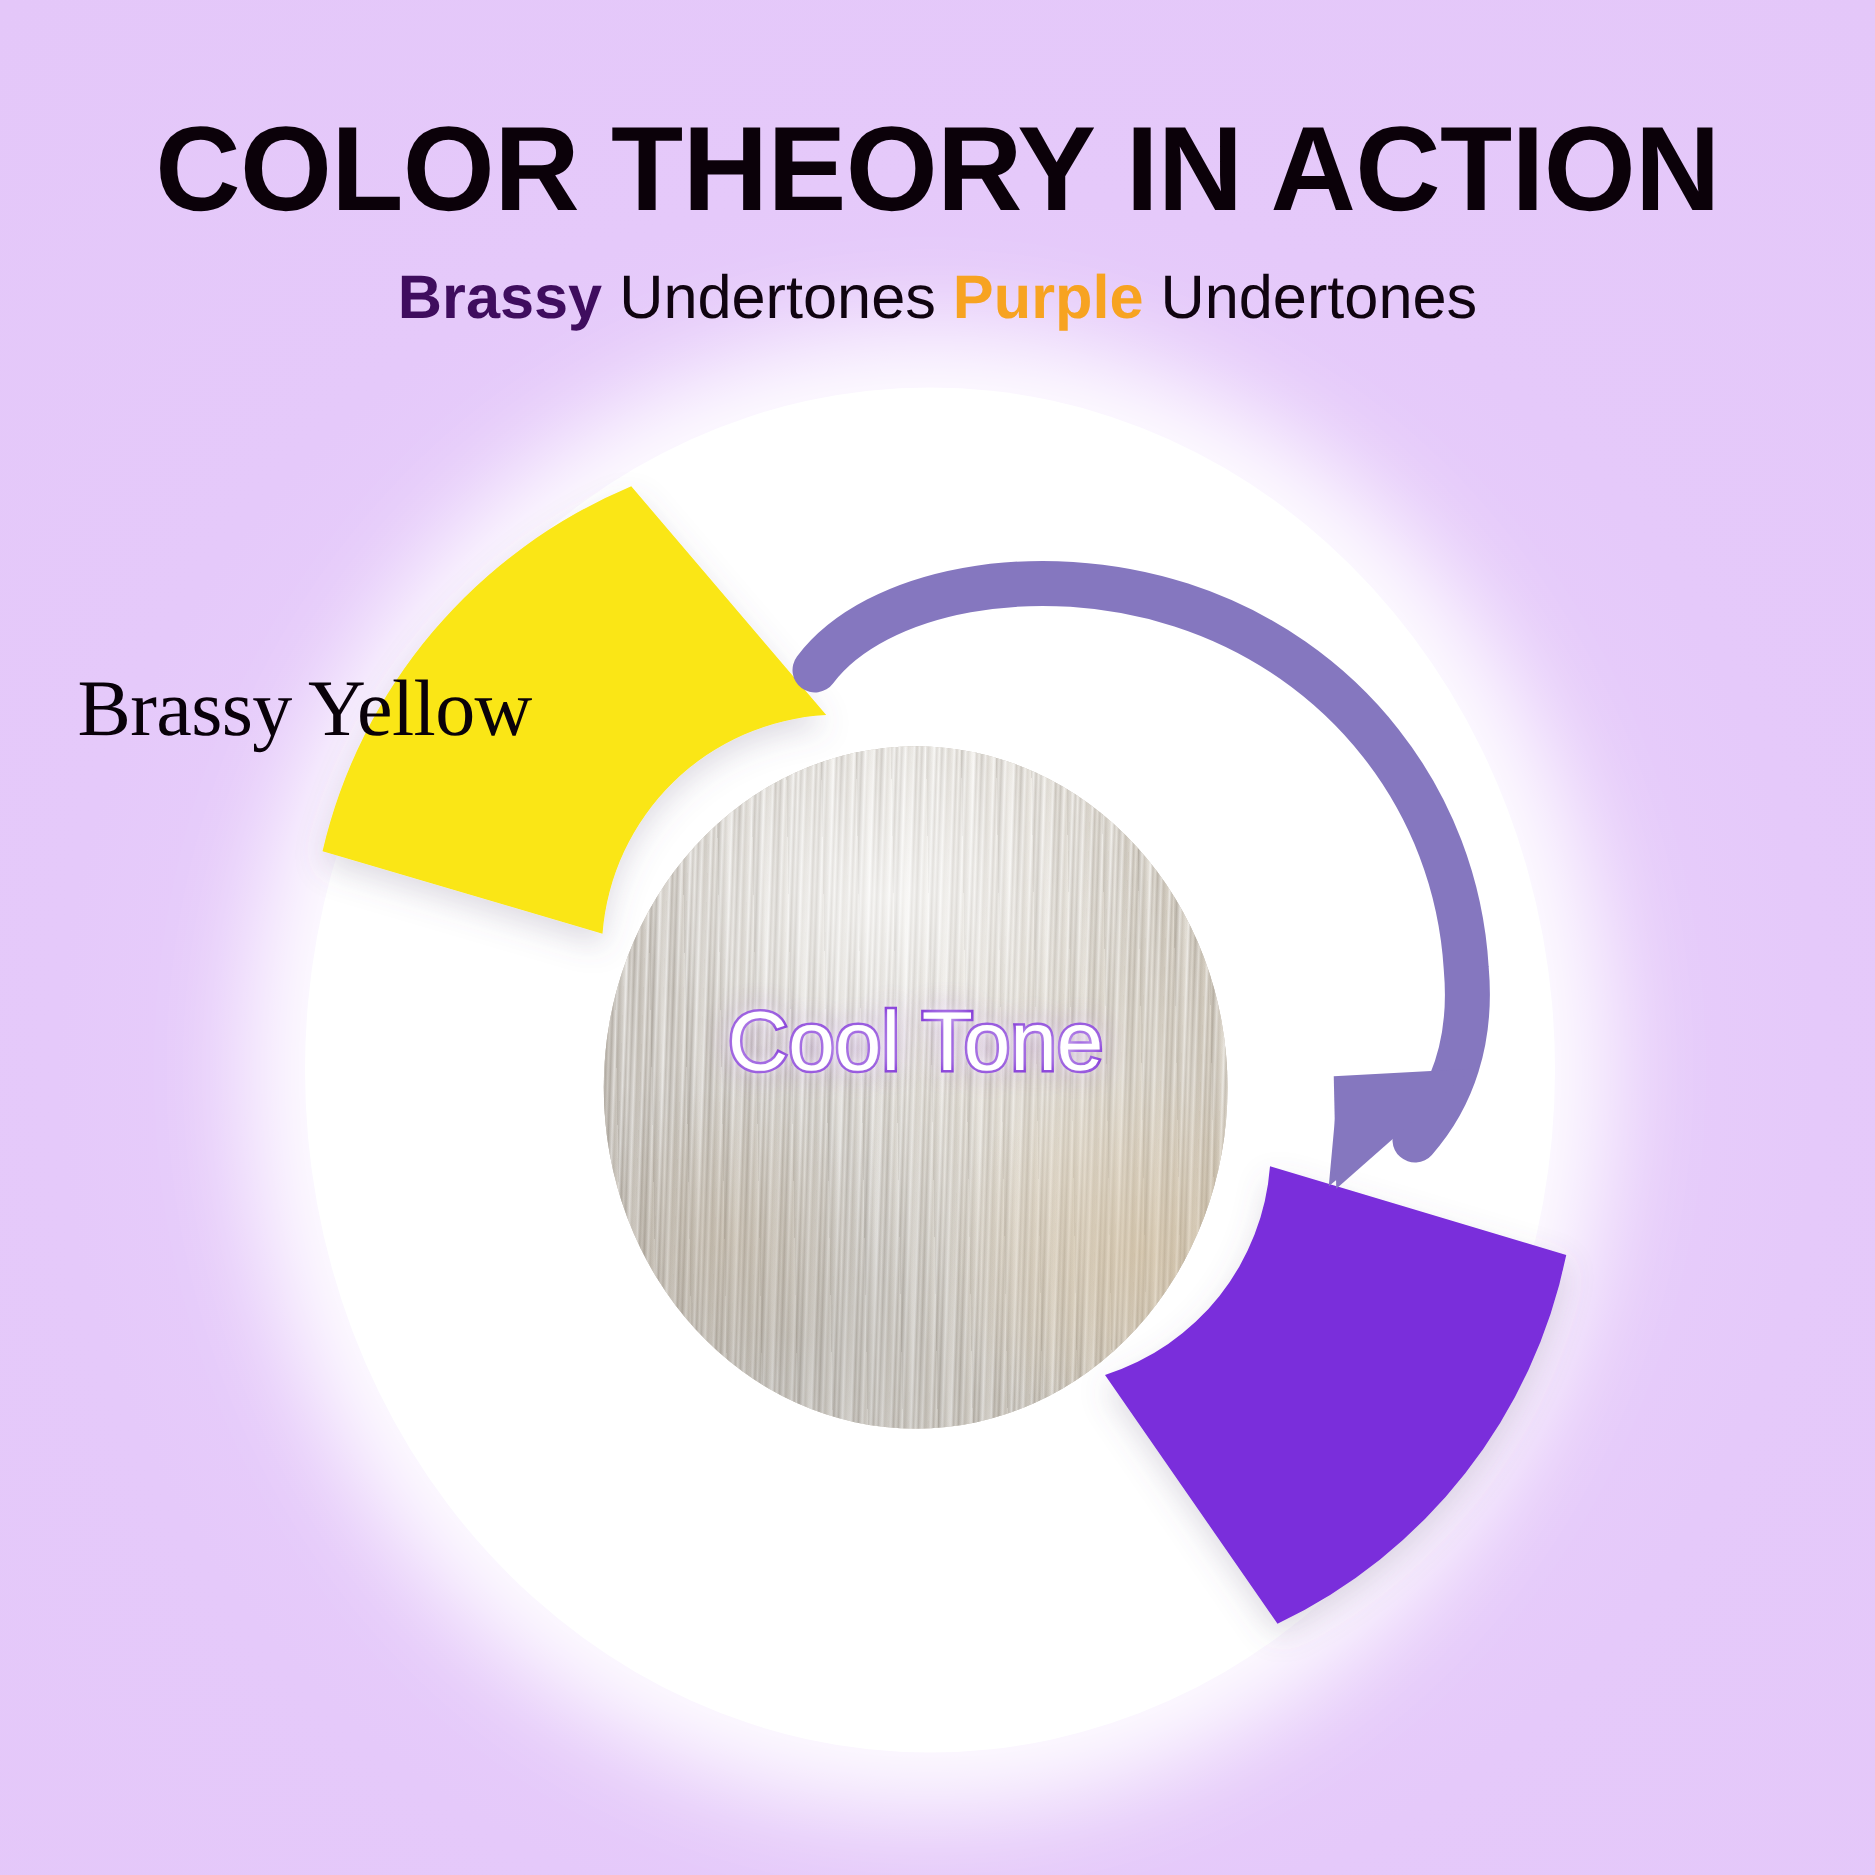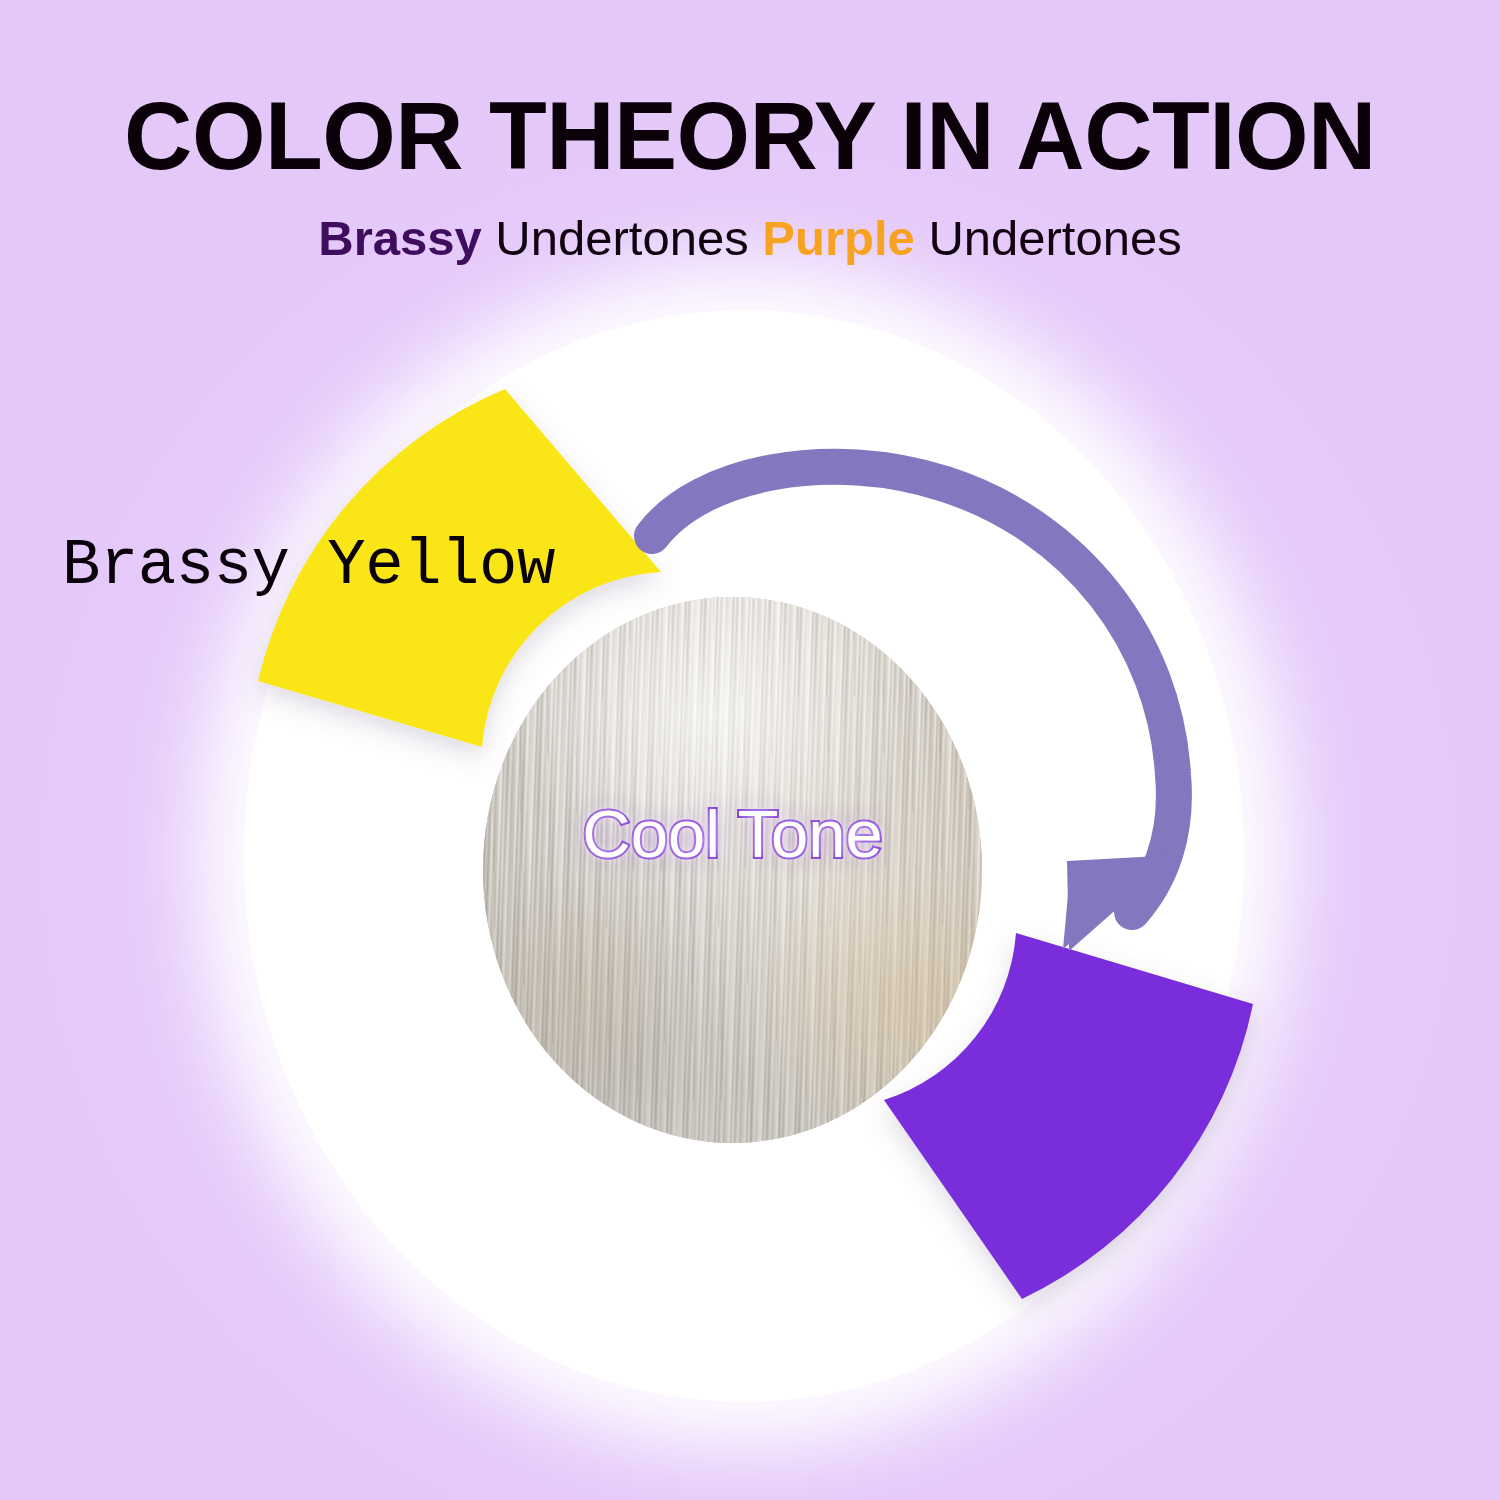--- a/index.html
+++ b/index.html
@@ -145,21 +145,21 @@
     background:
       radial-gradient(ellipse 44% 36% at 86% 74%, rgba(214,188,146,0.40), rgba(255,255,255,0) 72%),
       radial-gradient(ellipse 30% 30% at 20% 72%, rgba(200,176,140,0.22), rgba(255,255,255,0) 74%);
   }
 
   
   .brassy-label {
     position: absolute;
     left: 62px;
     top: 530px;
-    font-family: Liberation Mono, monospace;
+    font-family: Liberation Serif, serif;
     font-size: 64px;
     font-weight: 400;
     color: #090109;
     letter-spacing: -0.5px;
     white-space: nowrap;
     z-index: 30;
   }
 
   .cooltone-label {
     position: absolute;

